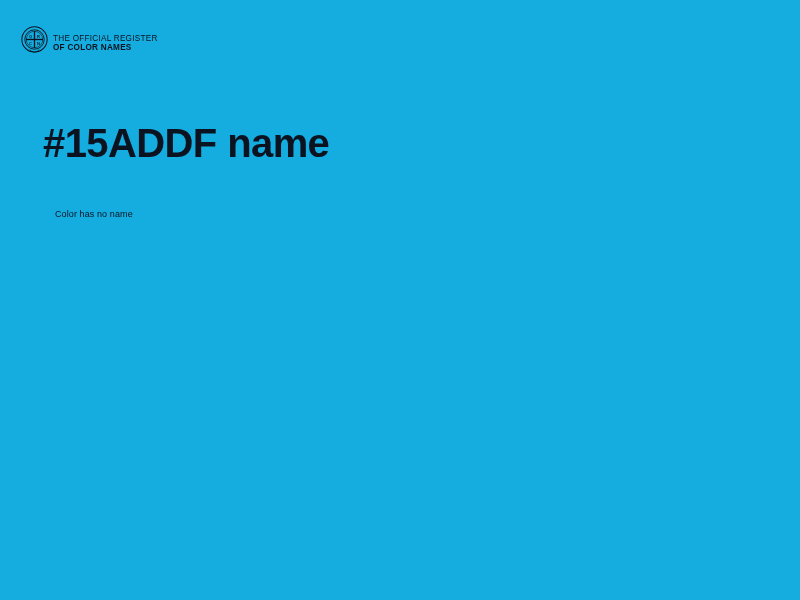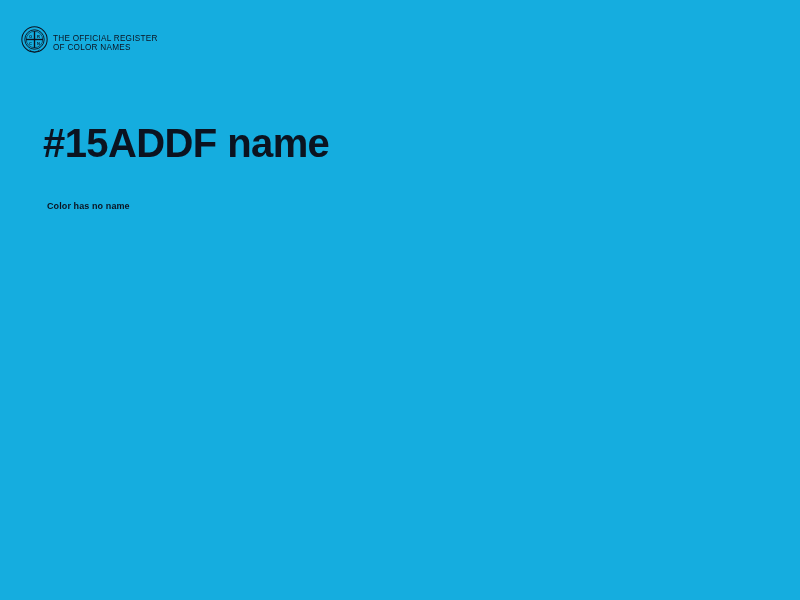--- a/index.html
+++ b/index.html
@@ -70,25 +70,25 @@
     font-family: "Liberation Sans", sans-serif;
     font-size: 40px;
     font-weight: bold;
     letter-spacing: -0.6px;
     color: #0b1320;
     line-height: 1.18;
     white-space: nowrap;
   }
 
   .color-subtitle {
-    margin: 4px;
+    margin: 12px;
     padding-top: 30px;
     font-family: "Liberation Sans", sans-serif;
     font-size: 9px;
-    font-weight: bold;
+    font-weight: normal;
     letter-spacing: 0.1px;
     color: #0b1320;
     line-height: 1.3;
     white-space: nowrap;
   }
 
   .swatch-area {
     position: absolute;
     left: 0;
     top: 230px;
@@ -111,21 +111,21 @@
         <rect x="12" y="30.4" width="40" height="3.2" fill="#0b1320"></rect>
         <text x="22.5" y="27.5" font-family="Liberation Sans, sans-serif" font-size="9.5" font-weight="bold" fill="#0b1320" text-anchor="middle">O</text>
         <text x="41.5" y="27.5" font-family="Liberation Sans, sans-serif" font-size="9.5" font-weight="bold" fill="#0b1320" text-anchor="middle">R</text>
         <text x="22.5" y="45" font-family="Liberation Sans, sans-serif" font-size="9.5" font-weight="bold" fill="#0b1320" text-anchor="middle">C</text>
         <text x="41.5" y="45" font-family="Liberation Sans, sans-serif" font-size="9.5" font-weight="bold" fill="#0b1320" text-anchor="middle">N</text>
         <path d="M20 56 A 16 16 0 0 0 44 56" fill="none" stroke="#0b1320" stroke-width="1.6"></path>
       </svg>
     </span>
     <span class="brand-text">
       <span class="brand-line" style="color: rgb(11, 19, 32);">THE OFFICIAL REGISTER</span>
-      <span class="brand-line" style="color: rgb(11, 19, 32);">OF COLOR NAMES</span>
+      <span class="brand-line" style="color: rgb(11, 19, 32); font-weight: bold;">OF COLOR NAMES</span>
     </span>
   </div>
 
   <div class="content">
     <h1 class="color-title" style="color: rgb(11, 19, 32);">#15ADDF name</h1>
     <p class="color-subtitle" style="color: rgb(11, 19, 32);">Color has no name</p>
   </div>
 
   <div class="swatch-area"></div>
 

